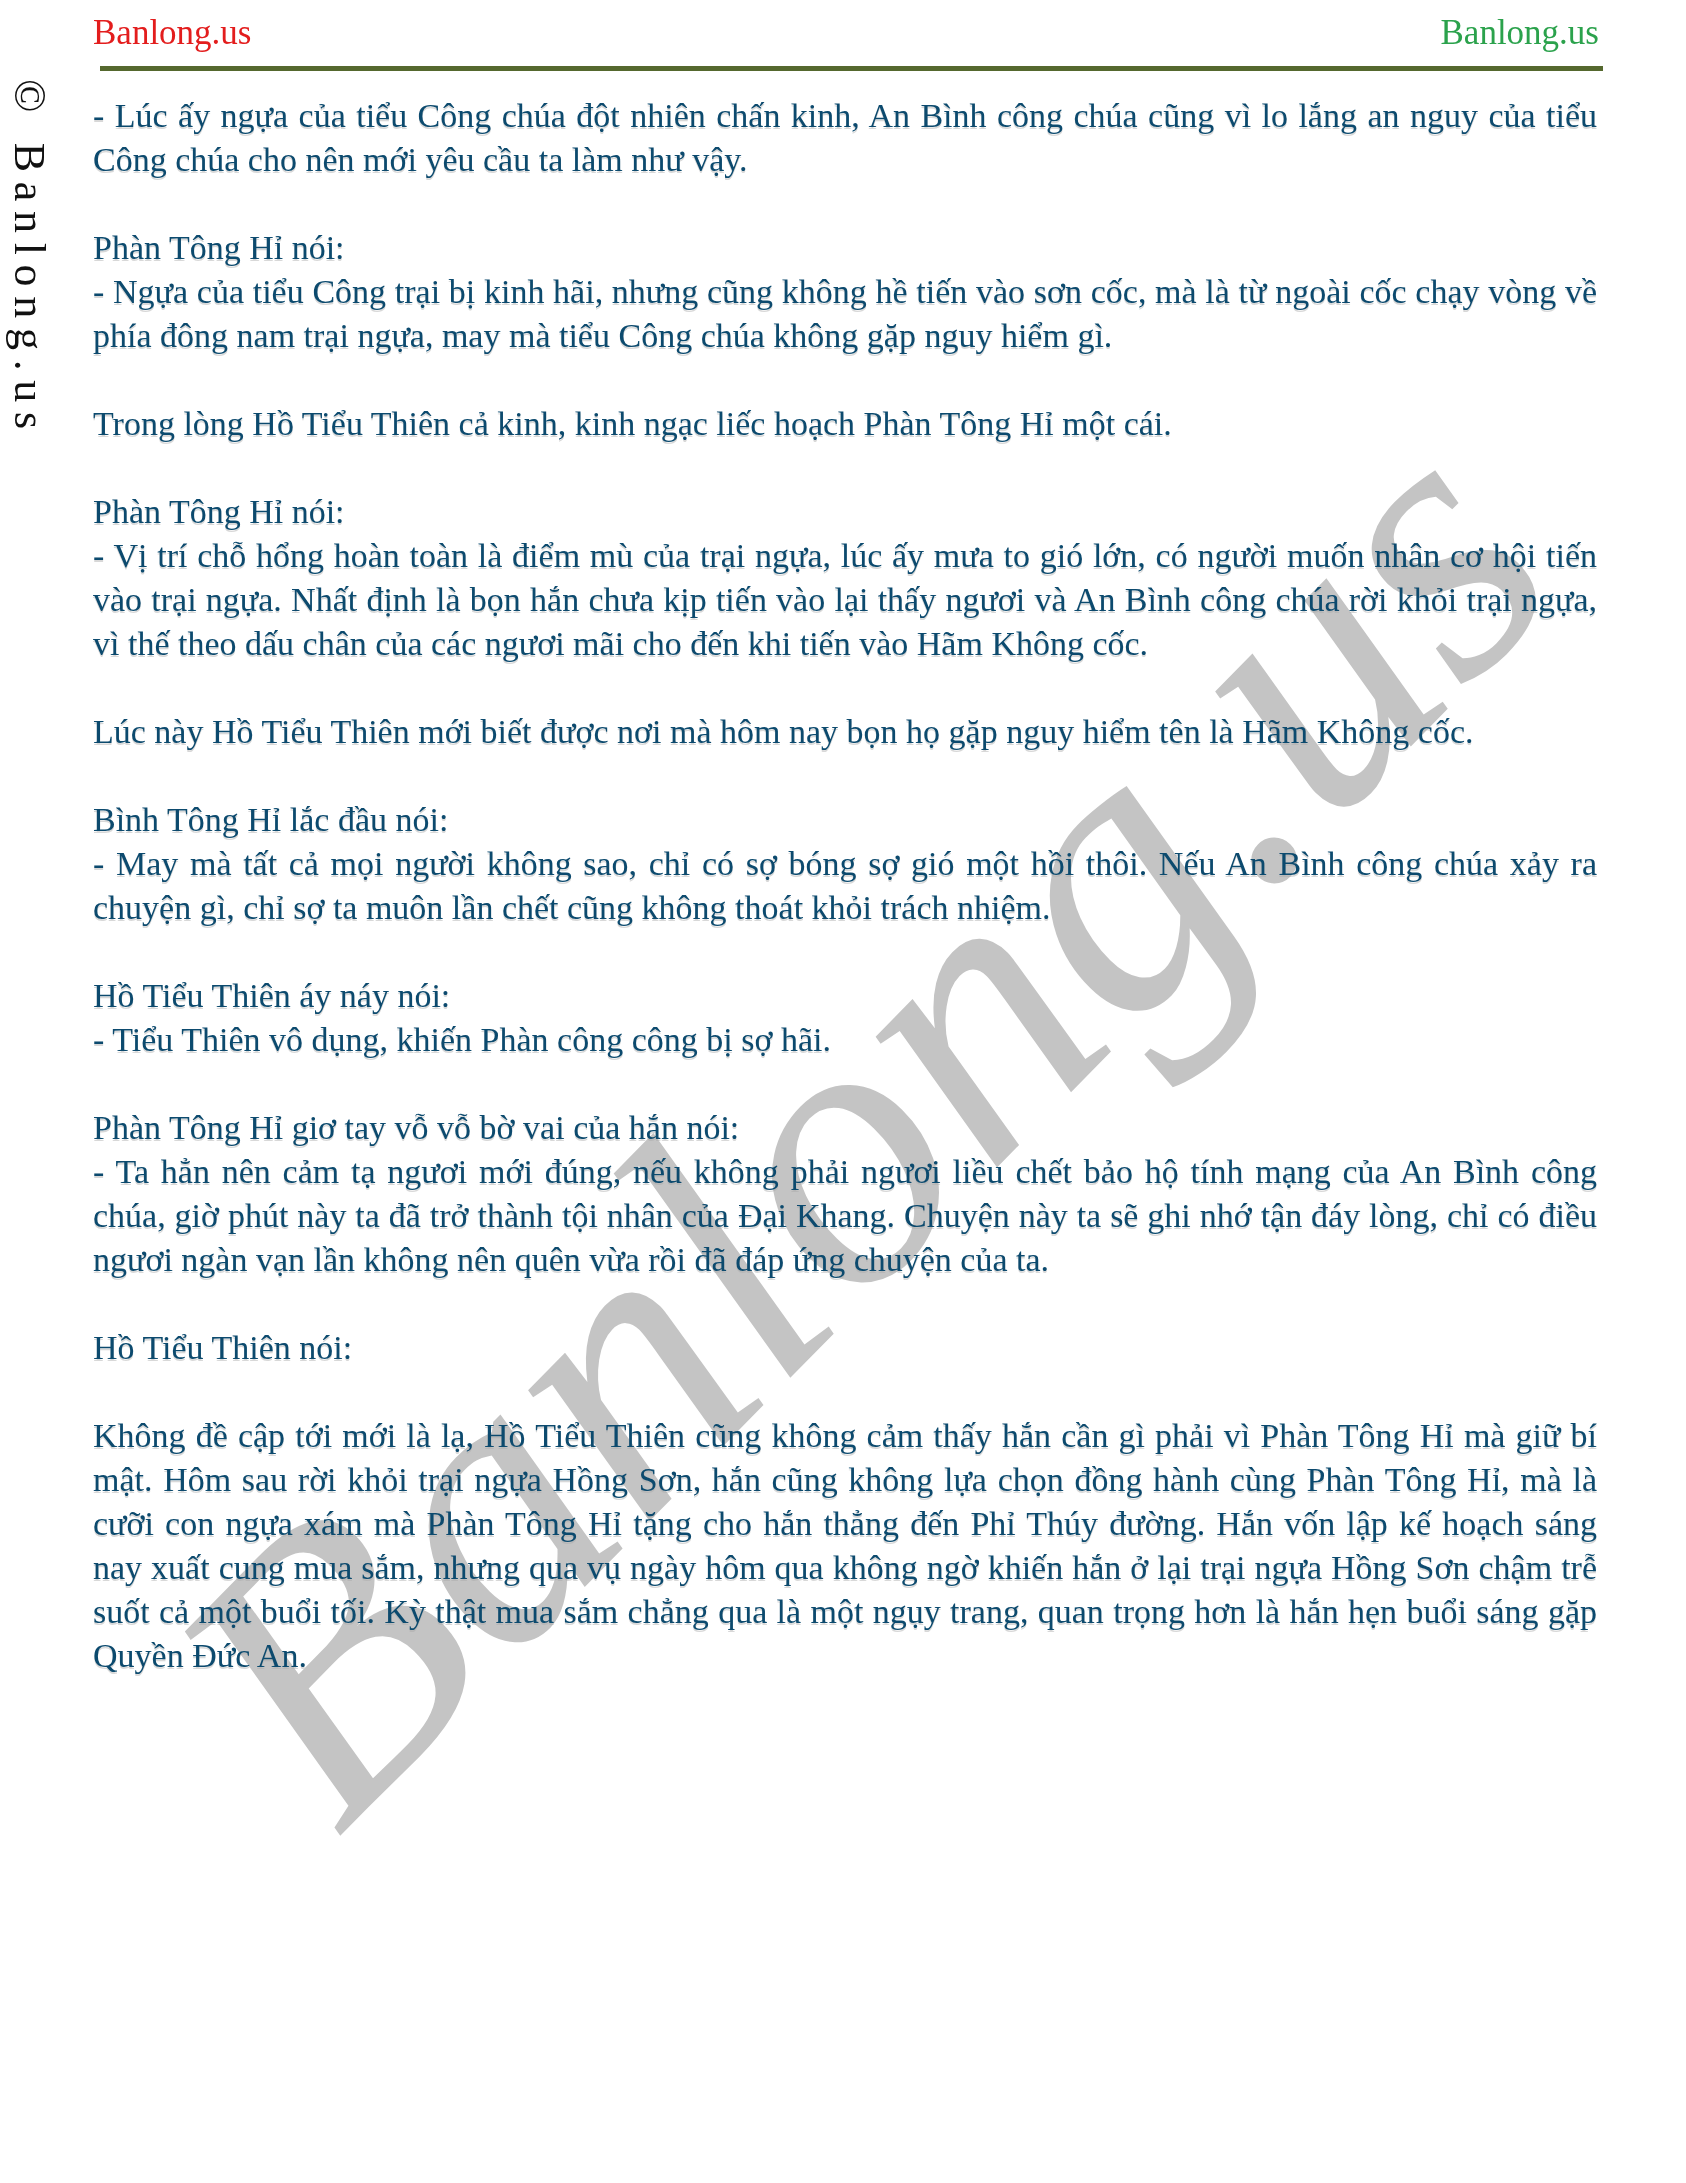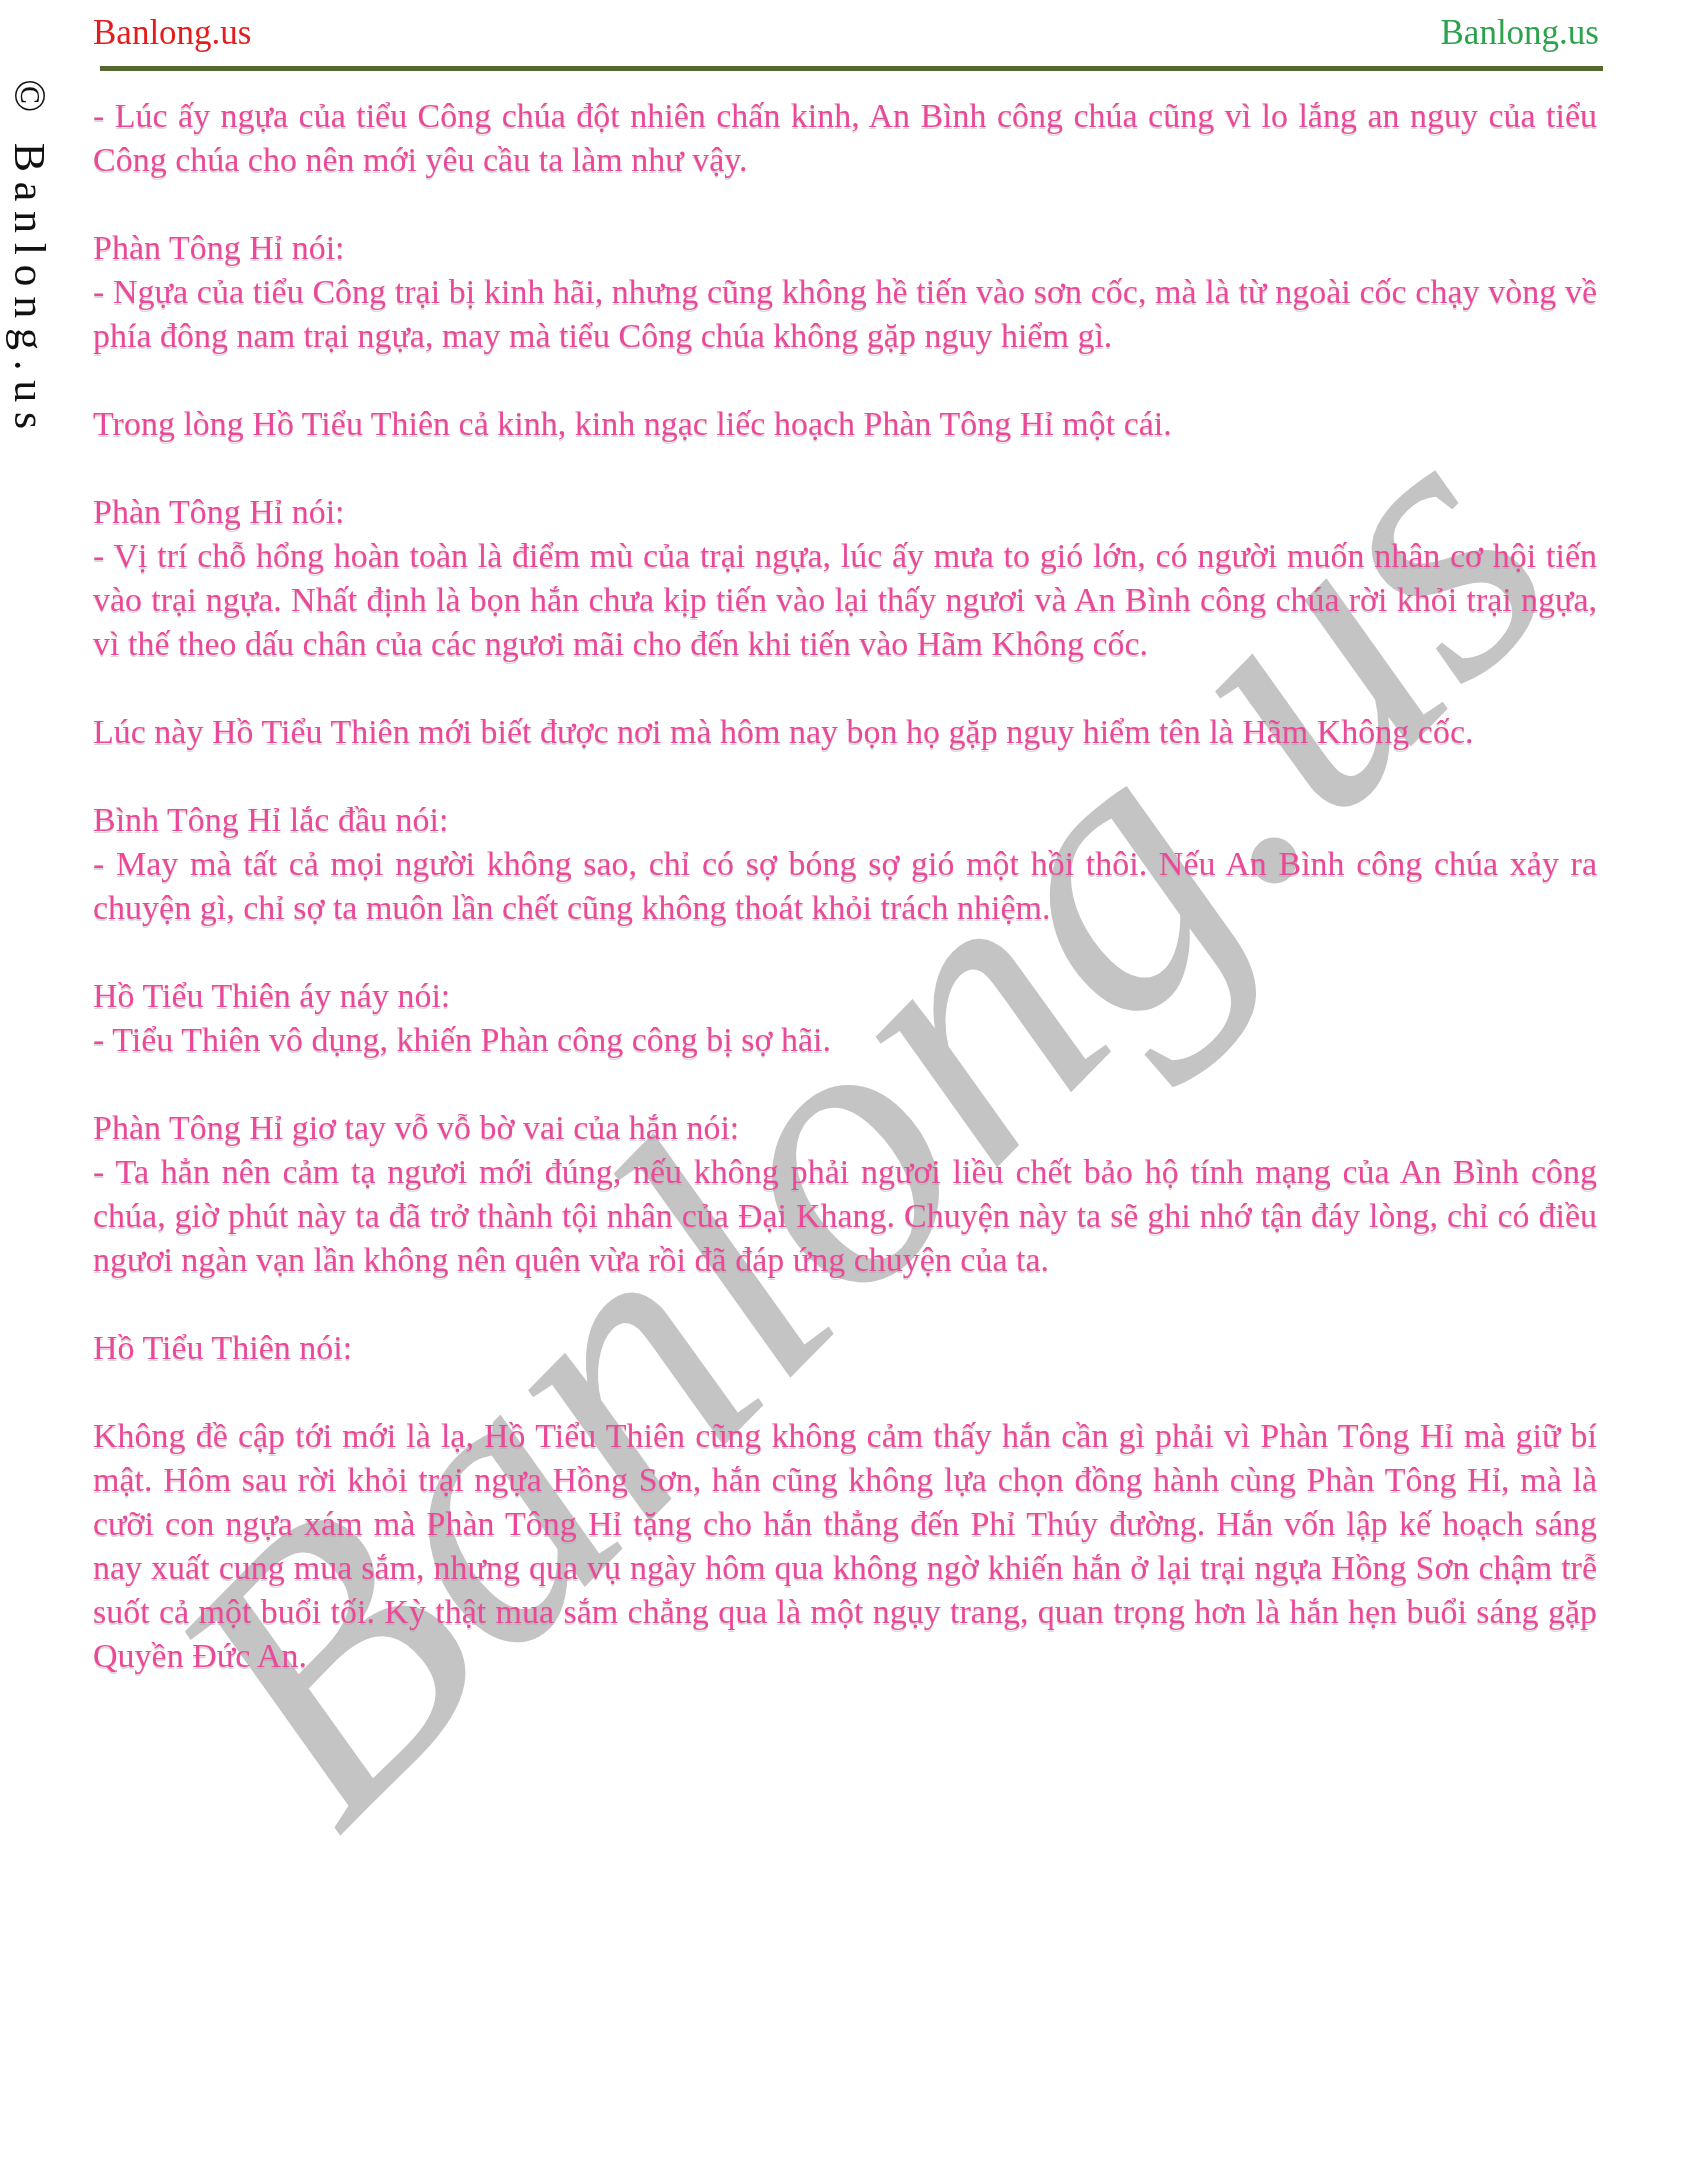--- a/index.html
+++ b/index.html
@@ -72,21 +72,21 @@
 </style>
 </head>
 <body>
 
 <div class="page">
   <div class="watermark" style="color: rgb(196, 196, 196);">Banlong.us</div>
   <span class="brand brand-left" style="color: rgb(227, 29, 29);">Banlong.us</span>
   <span class="brand brand-right" style="color: rgb(43, 162, 76);">Banlong.us</span>
   <div class="rule" style="background: rgb(85, 104, 46);"></div>
   <div class="side-copyright" style="color: rgb(17, 17, 17);">© Banlong.us</div>
-  <div class="content" id="content" style="color: #ec4899;">
+  <div class="content" id="content" style="color: #0c4a6e;">
       <div class="para">
         <div class="seg">- Lúc ấy ngựa của tiểu Công chúa đột nhiên chấn kinh, An Bình công chúa cũng vì lo lắng an nguy của tiểu Công chúa cho nên mới yêu cầu ta làm như vậy.</div>
       </div>
       <div class="para">
         <div class="seg">Phàn Tông Hỉ nói:</div>
         <div class="seg">- Ngựa của tiểu Công trại bị kinh hãi, nhưng cũng không hề tiến vào sơn cốc, mà là từ ngoài cốc chạy vòng về phía đông nam trại ngựa, may mà tiểu Công chúa không gặp nguy hiểm gì.</div>
       </div>
       <div class="para">
         <div class="seg">Trong lòng Hồ Tiểu Thiên cả kinh, kinh ngạc liếc hoạch Phàn Tông Hỉ một cái.</div>
       </div>

